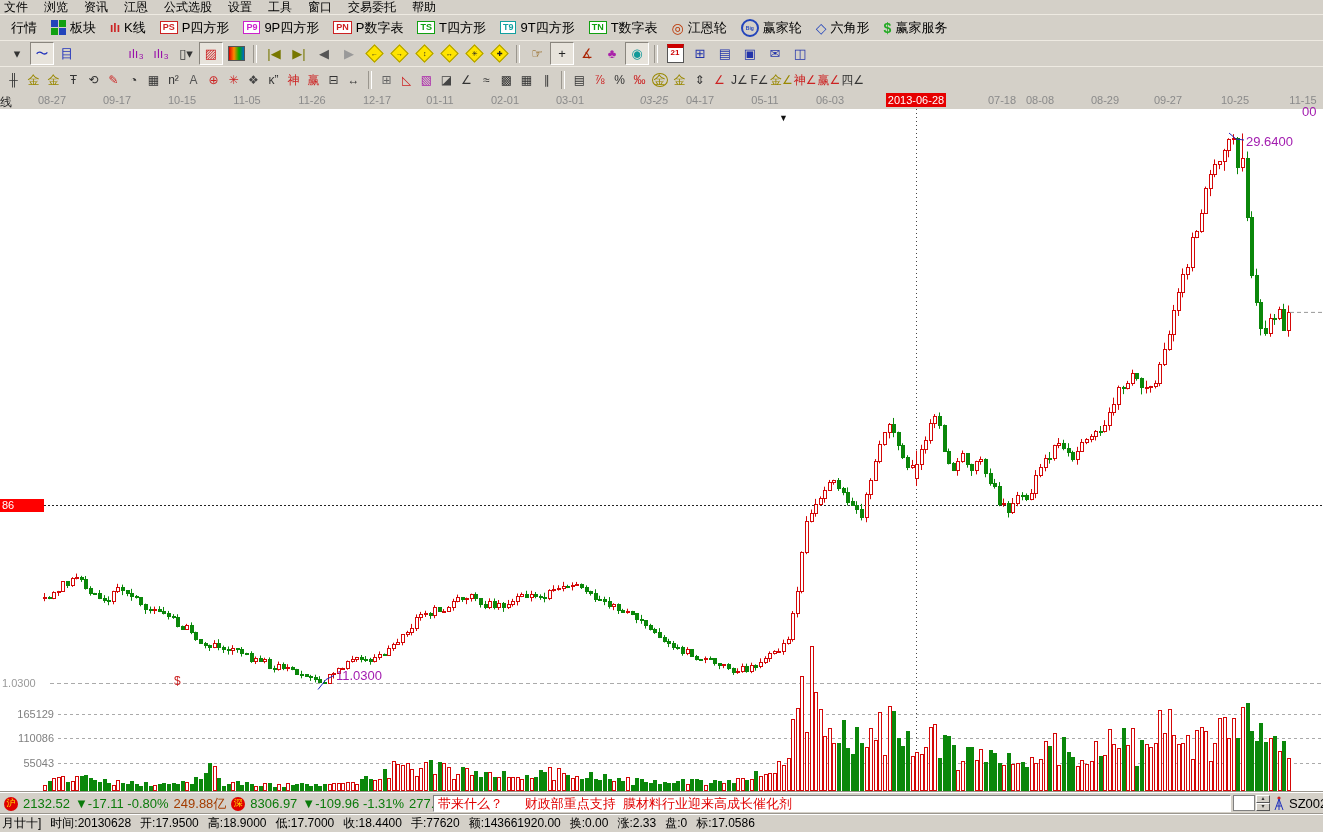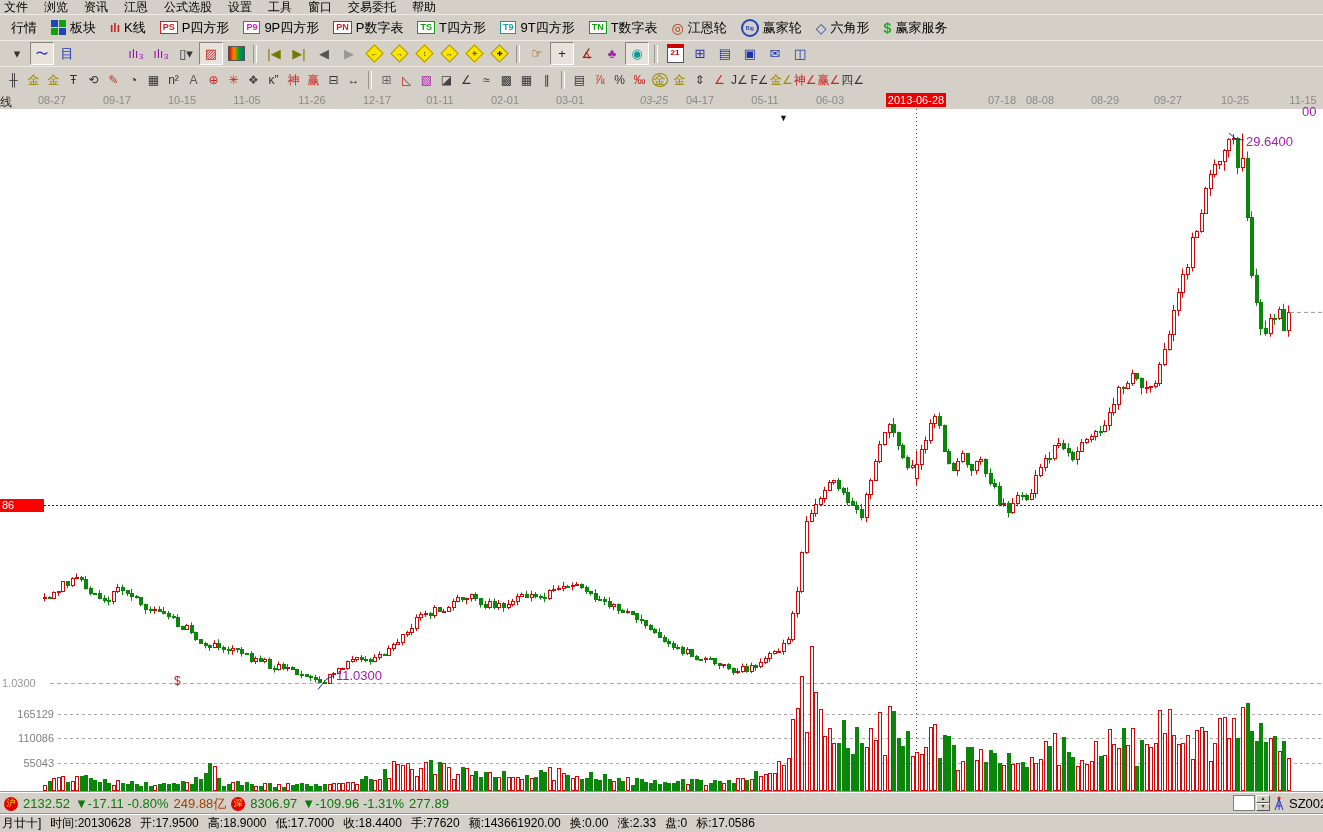--- a/index.html
+++ b/index.html
@@ -1196,20 +1196,21 @@
 
 <div class="ticker">
   <span class="circle">沪</span>
   <span class="green">2132.52</span>
   <span class="green">▼-17.11 -0.80%</span>
   <span class="amount">249.88亿</span>
   <span class="circle">深</span>
   <span class="green">8306.97</span>
   <span class="green">▼-109.96 -1.31%</span>
   <span class="green">277.89</span>
+  <div class="newsbox"><span>带来什么？      财政部重点支持  膜材料行业迎来高成长催化剂</span></div>
   <div class="valbox"></div>
   <div class="spin">
     <span class="sb">▴</span>
     <span class="sb">▾</span>
   </div>
   <svg class="antenna" width="13" height="17">
     <circle cx="6" cy="3" r="1.6" fill="#cc2222"></circle>
     <path d="M6 4 L10 15 M6 4 L2 15 M6 4 L6 15 M3.4 11 L8.6 11" stroke="#2233bb" stroke-width="1" fill="none"></path>
   </svg>
   <span class="code">SZ0021</span>

